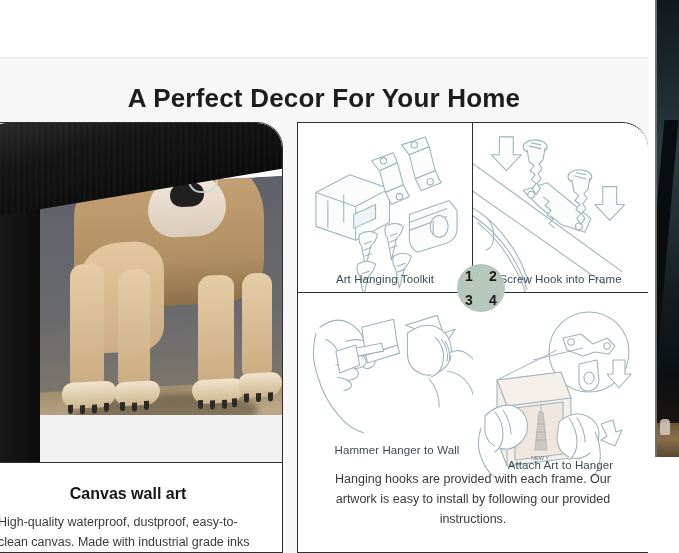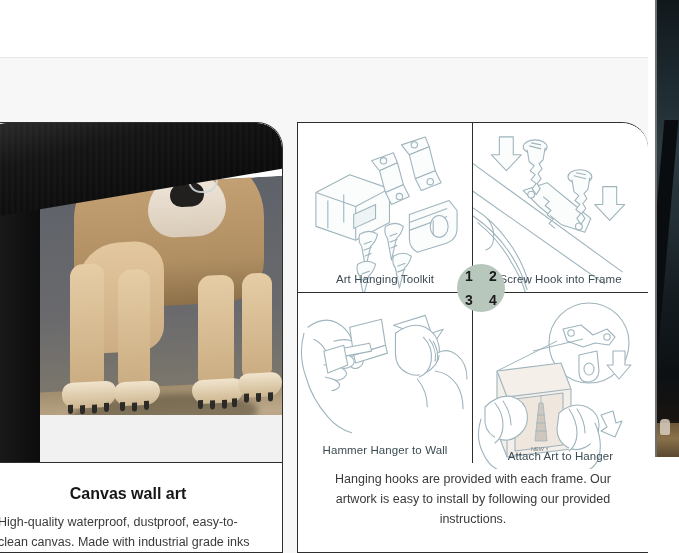--- a/index.html
+++ b/index.html
@@ -103,22 +103,22 @@
   
   .card-right{
     left:297px;top:122px;width:351px;height:431px;
     border:1px solid #2e2e2e;border-right:none;
     border-top-right-radius:26px;
   }
   .grid{position:absolute;left:0;top:0;width:100%;height:340px;}
   .cell{position:absolute;width:50%;height:170px;box-sizing:border-box;overflow:hidden;background:#ffffff;}
   .cell-1{left:0;top:0;border-right:1px solid #2e2e2e;border-bottom:1px solid #2e2e2e;}
   .cell-2{left:50%;top:0;border-bottom:1px solid #2e2e2e;border-top-right-radius:25px;}
-  .cell-3{left:0;top:170px;border-right:1px solid #2e2e2e;}
-  .cell-4{left:50%;top:176px;}
+  .cell-3{left:12px;top:170px;border-right:1px solid #2e2e2e;}
+  .cell-4{left:50%;top:185px;}
   .cellcap{
     position:absolute;left:0;bottom:7px;width:100%;text-align:center;
     font-size:11.5px;color:#3c4c52;letter-spacing:.1px;
   }
   .art{position:absolute;left:0;top:0;width:100%;height:100%;}
   .badge{
     position:absolute;left:457px;top:264px;width:48px;height:48px;border-radius:50%;
     background:#b7c7bc;z-index:6;
   }
   .badge span{
@@ -133,20 +133,21 @@
 </style>
 </head>
 <body>
 
 <div class="page">
 
   <div class="topband"></div>
   <div class="topsep"></div>
   <div class="contentbg"></div>
 
+  <div class="headline">A Perfect Decor For Your Home</div>
 
   <div class="card card-left">
 
     <div class="photo">
       <div class="photo-white-top"></div>
 
       <div class="canvas-wrap">
         <div class="canvas-bg"></div>
         <div class="canvas-ground"></div>
         <div class="canvas-shadow"></div>

